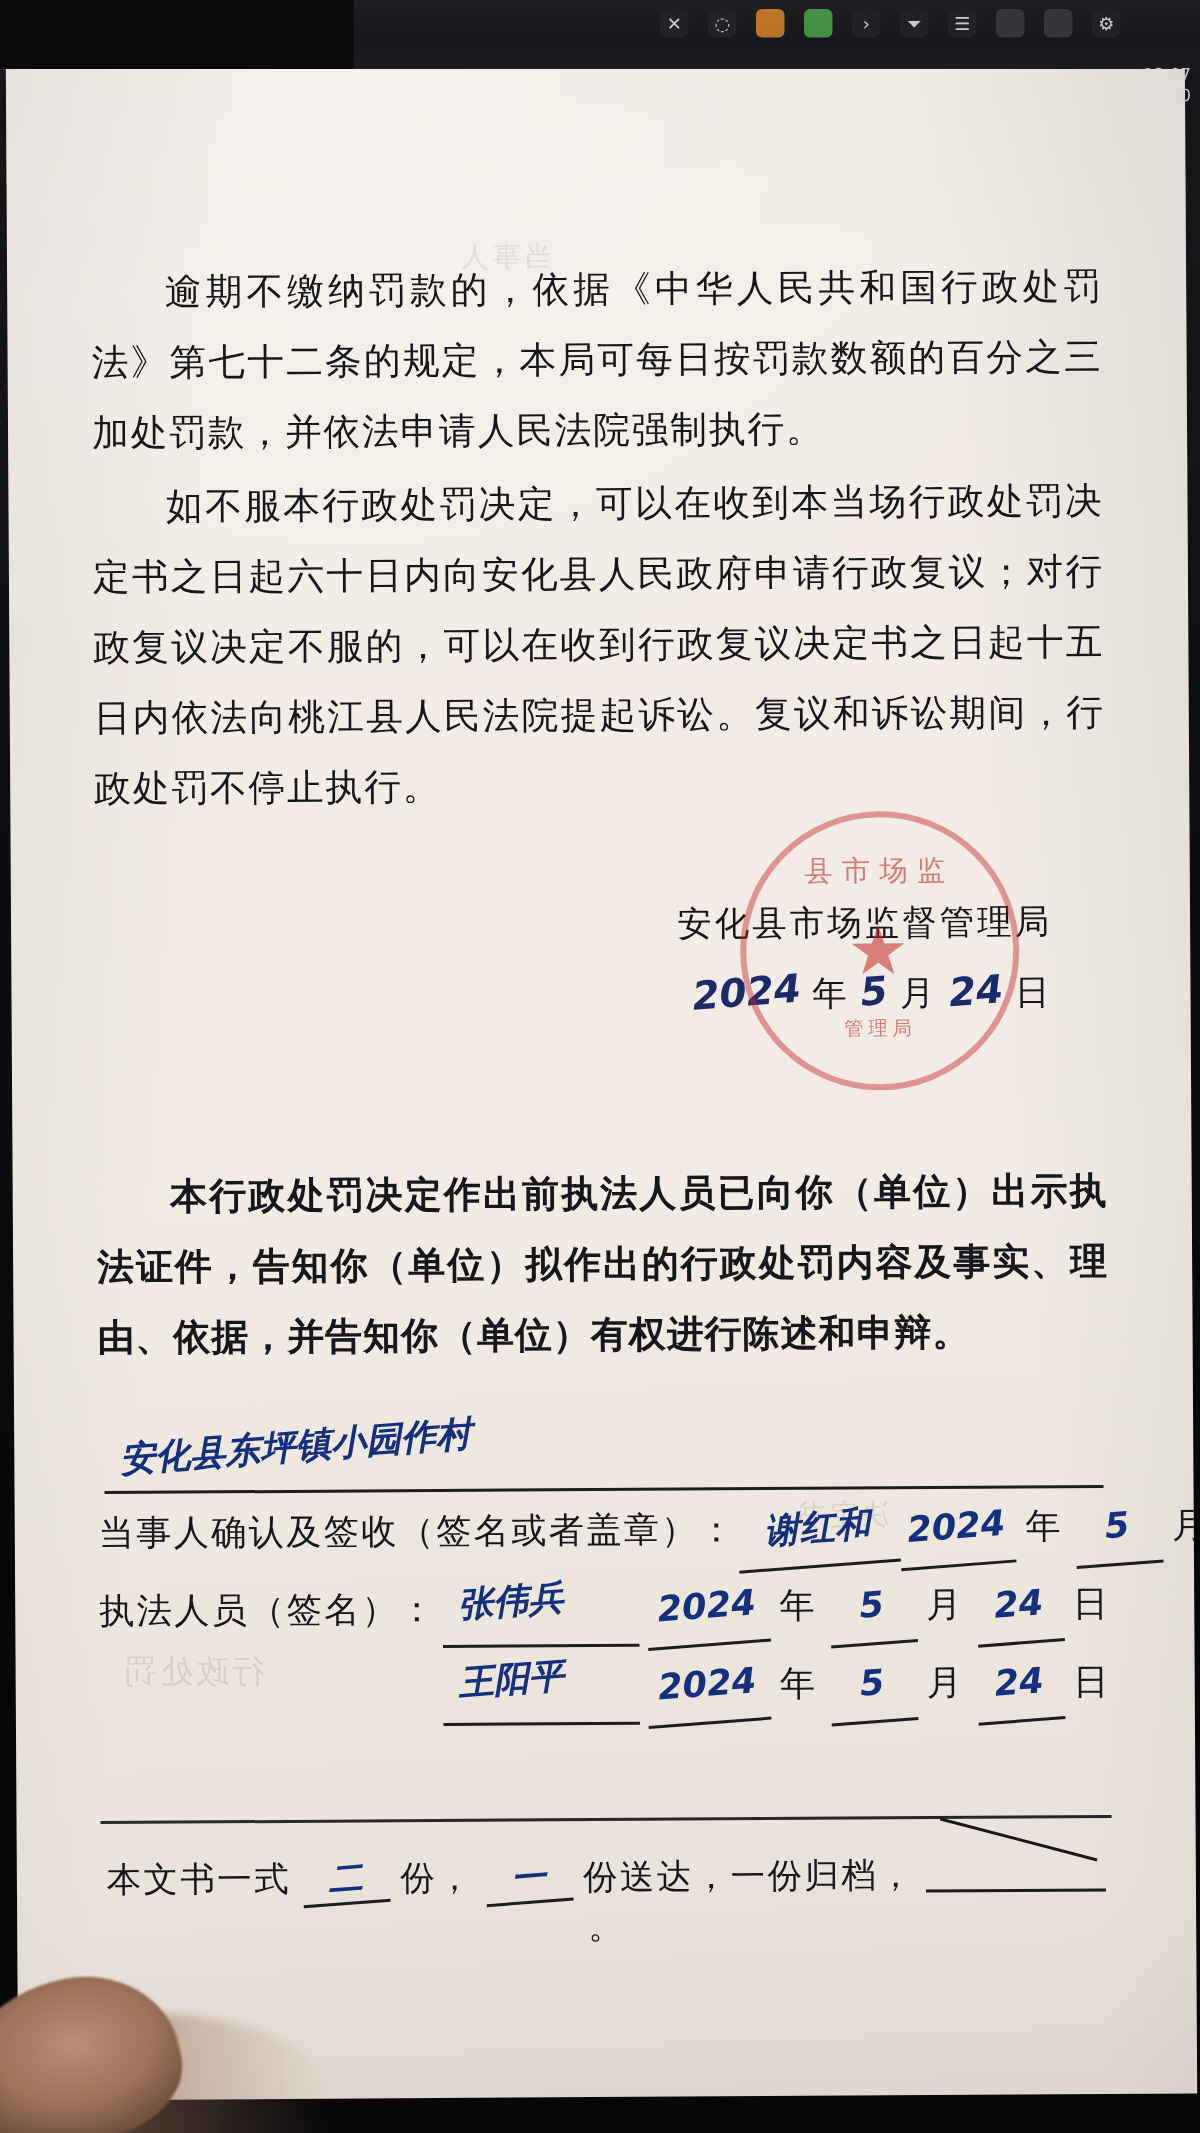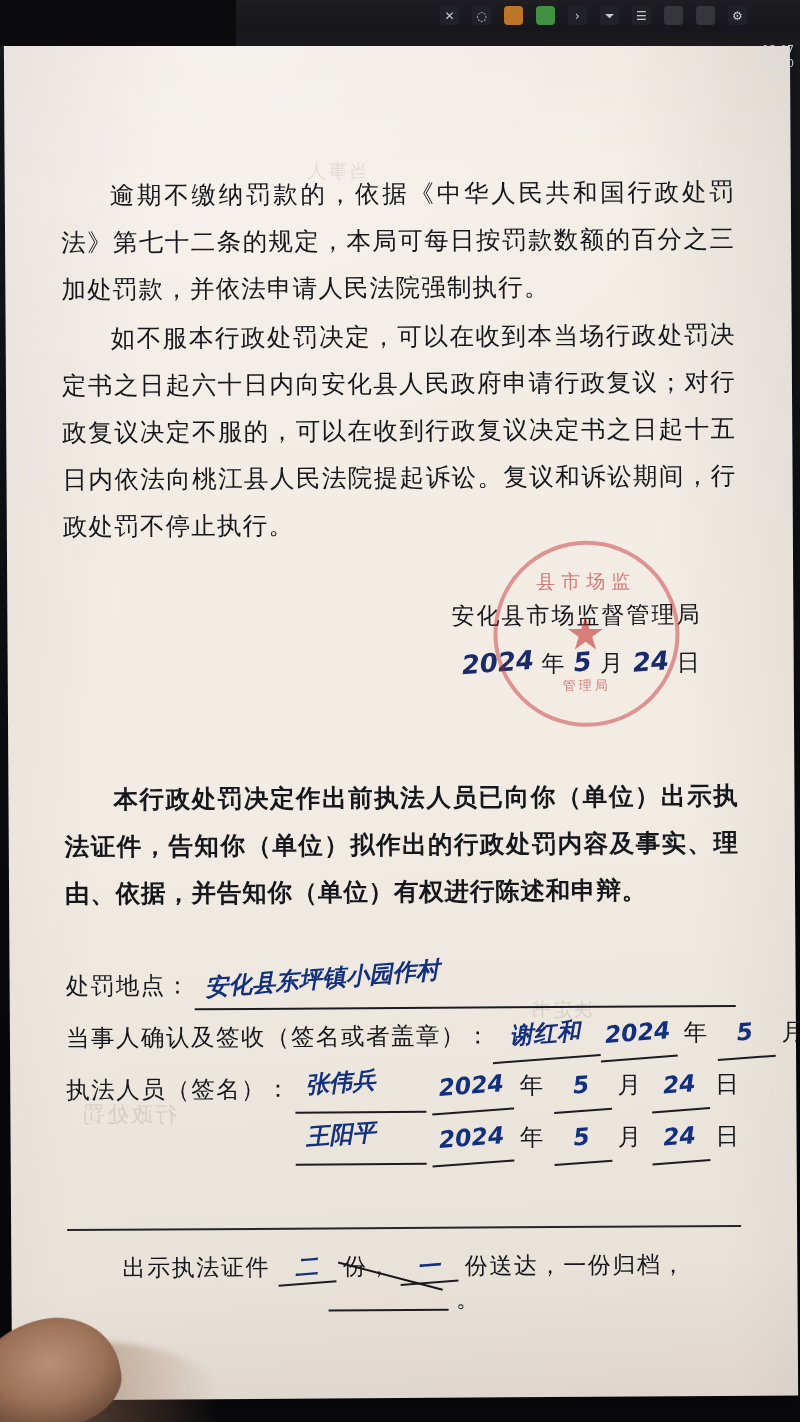--- a/index.html
+++ b/index.html
@@ -337,21 +337,20 @@
         </div>
       </div>
 
       <div class="spacer-2"></div>
 
       <p class="para bold">本行政处罚决定作出前执法人员已向你（单位）出示执法证件，告知你（单位）拟作出的行政处罚内容及事实、理由、依据，并告知你（单位）有权进行陈述和申辩。</p>
 
       <div class="fields">
 
         <div class="field-row">
-          <span class="field-label">处罚地点：</span>
           <span class="rule">
             <span class="ink hw blue">安化县东坪镇小园作村</span>
           </span>
         </div>
 
         <div class="field-row">
           <span class="field-label">当事人确认及签收（签名或者盖章）：</span>
           <span class="ul-ink hw blue">谢红和</span>
           <span class="date-frag">
             <span class="ul-ink sm hw blue">2024</span>
@@ -391,21 +390,21 @@
             <span class="ul-ink sm hw blue">24</span>
             <span>日</span>
           </span>
         </div>
 
       </div>
 
       <div class="footer-rule"></div>
 
       <div class="footer-line">
-        <span>出示执法证件</span>
+        <span>本文书一式</span>
         <span class="ul-ink sm hw blue">二</span>
         <span>份，</span>
         <span class="ul-ink sm hw blue">一</span>
         <span>份送达，一份归档，</span>
         <span class="strike"></span>
         <span>。</span>
       </div>
 
     </div>
   </div>

